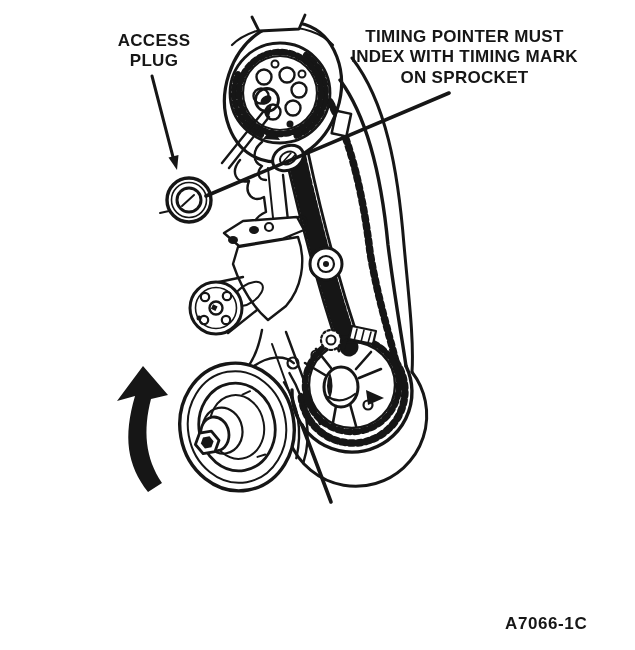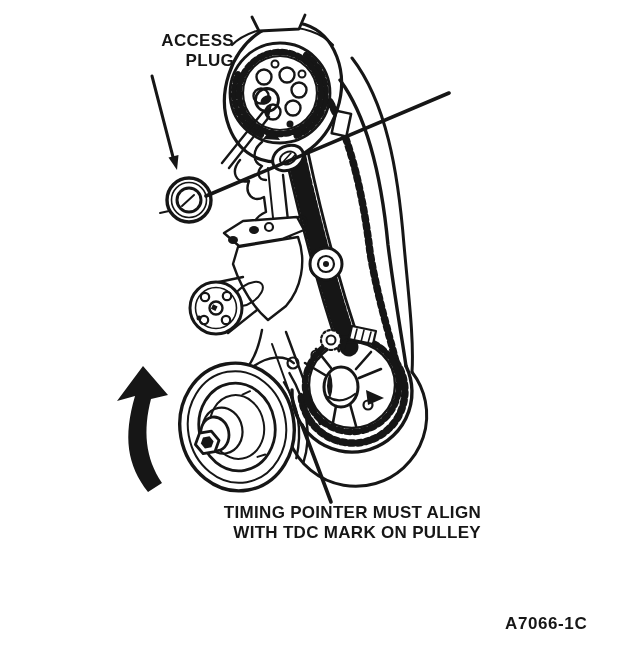--- a/index.html
+++ b/index.html
@@ -1,20 +1,20 @@
 <!DOCTYPE html>
 <html><head>
 <meta charset="utf-8">
 <style>
   html,body{margin:0;padding:0;background:#ffffff;}
   #stage{position:relative;width:635px;height:650px;background:#ffffff;overflow:hidden;
          font-family:"Liberation Sans",sans-serif;}
   #stage svg{position:absolute;left:0;top:0;}
   .lbl{position:absolute;font-weight:bold;font-size:17px;line-height:1.2;color:#161616;
-       text-align:right;white-space:pre-line;letter-spacing:.3px;}
+       text-align:center;white-space:pre-line;letter-spacing:.3px;}
   .lbl.code{text-align:left;letter-spacing:.6px;}
 </style>
 </head>
 <body>
 
 <div id="stage">
 
   <svg width="635" height="650" viewBox="0 0 635 650">
     <g stroke="#161616" fill="none" stroke-linecap="round" stroke-linejoin="round">
 
@@ -180,20 +180,21 @@
         <path d="M 449 93 L 206 196" stroke-width="3.6"></path>
         <path d="M 302 425 L 331 502" stroke-width="3.6"></path>
       </g>
 
     </g>
   </svg>
 
   <div class="lbl" style="left:74px;top:31px;width:160px">ACCESS
 PLUG</div>
 
-
-
-  <div class="lbl" style="left:175px;top:503px;width:306px">TIMING POINTER MUST ALIGN
-WITH TDC MARK ON PULLEY</div>
+  <div class="lbl" style="left:322px;top:27px;width:285px">TIMING POINTER MUST
+INDEX WITH TIMING MARK
+ON SPROCKET</div>
+
+
 
   <div class="lbl code" style="left:505px;top:614px;width:120px">A7066-1C</div>
 
 </div>
 
 </body></html>

